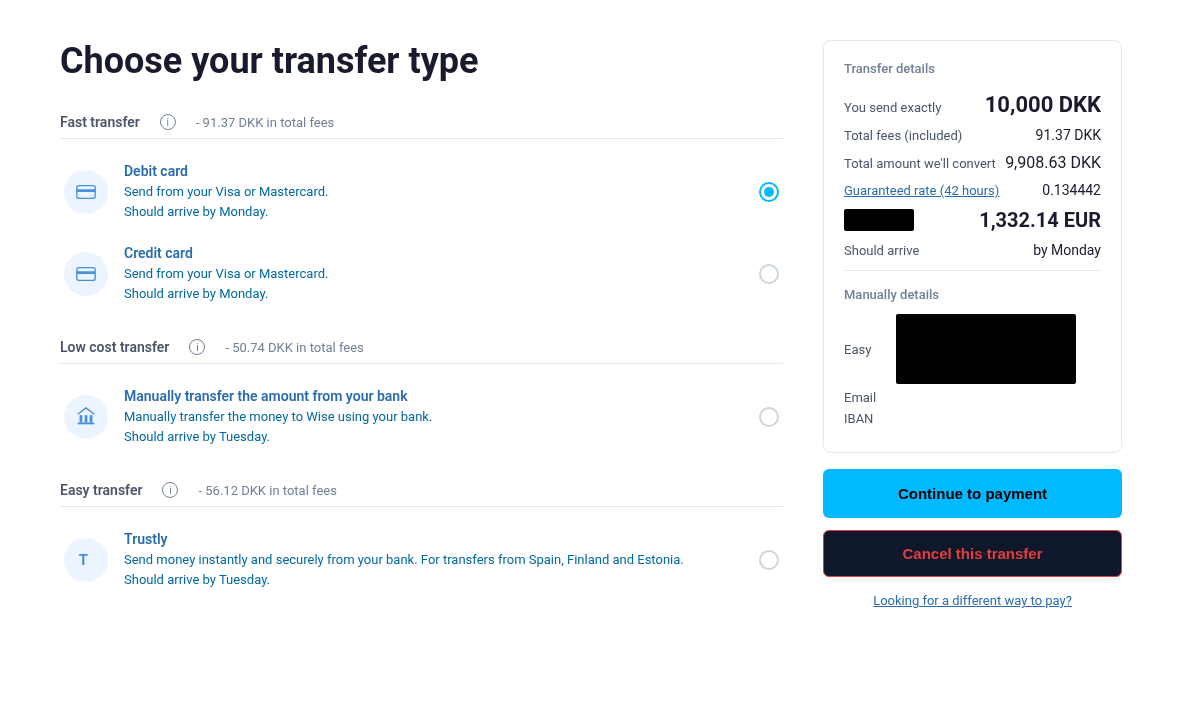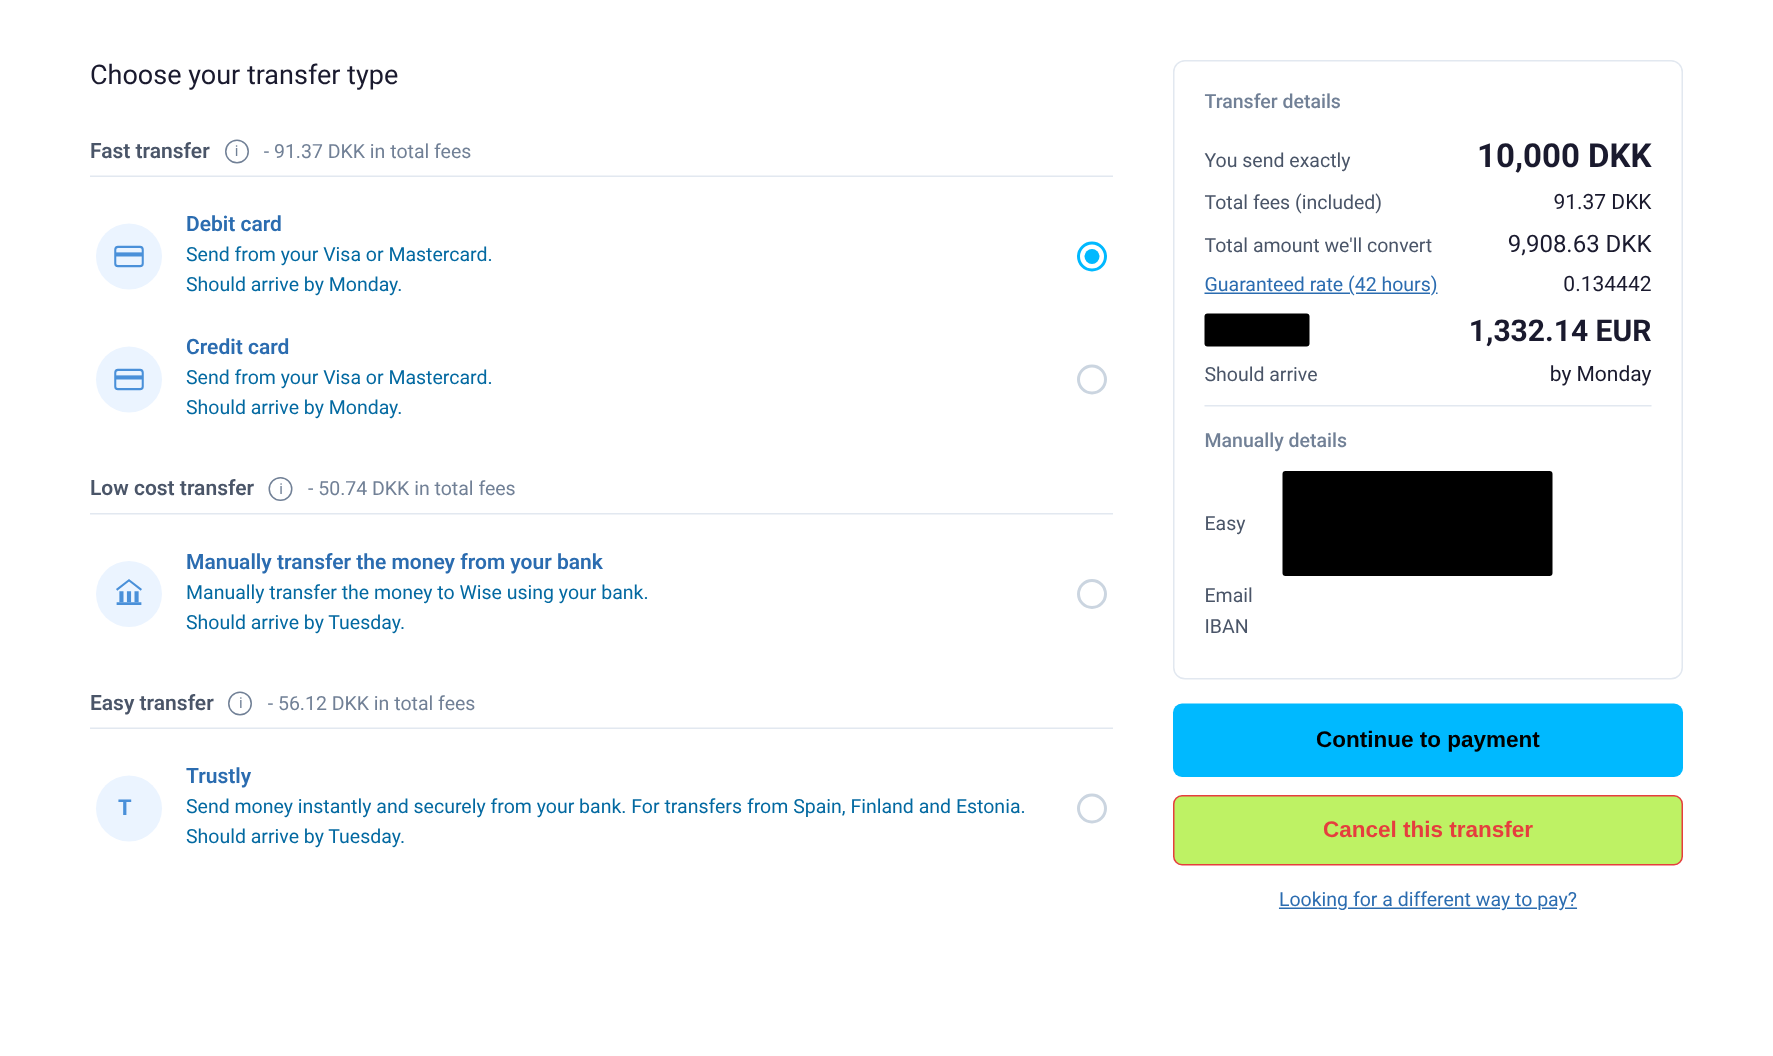--- a/index.html
+++ b/index.html
@@ -13,36 +13,36 @@
       display: flex;
       padding: 40px 60px;
       gap: 40px;
       max-width: 1182px;
       margin: 0 auto;
     }
     .left-panel {
       flex: 1;
     }
     .right-panel {
-      width: 340px;
+      width: 299px;
       flex-shrink: 0;
     }
     .page-title {
-      font-size: 18px;
-      font-weight: 400;
+      font-size: 36px;
+      font-weight: 700;
       color: #1a1a2e;
       margin-bottom: 32px;
     }
     .transfer-section {
       margin-bottom: 24px;
     }
     .section-header {
       display: flex;
       align-items: center;
-      gap: 10px;
+      gap: 20px;
       margin-bottom: 12px;
       padding-bottom: 8px;
       border-bottom: 1px solid #e2e8f0;
     }
     .section-title {
       font-size: 14px;
       font-weight: 600;
       color: #4a5568;
     }
     .section-fees {
@@ -221,21 +221,21 @@
       border-radius: 6px;
       font-size: 15px;
       font-weight: 600;
       cursor: pointer;
       margin-bottom: 12px;
       text-align: center;
     }
     .btn-cancel {
       width: 100%;
       padding: 14px;
-      background: #bef264;
+      background: #0f172a;
       color: #e53e3e;
       border: 1.5px solid #e53e3e;
       border-radius: 6px;
       font-size: 15px;
       font-weight: 600;
       cursor: pointer;
       margin-bottom: 16px;
       text-align: center;
     }
     .alt-link {
@@ -298,21 +298,21 @@
             <div class="option-icon">
               <svg viewBox="0 0 24 24" xmlns="http://www.w3.org/2000/svg">
         <path d="M3 9l9-7 9 7" fill="none" stroke="#4a90d9" stroke-width="1.5"></path>
         <rect x="5" y="10" width="3" height="8" fill="#4a90d9"></rect>
         <rect x="10.5" y="10" width="3" height="8" fill="#4a90d9"></rect>
         <rect x="16" y="10" width="3" height="8" fill="#4a90d9"></rect>
         <rect x="3" y="18" width="18" height="2" fill="#4a90d9"></rect>
       </svg>
             </div>
             <div class="option-content">
-              <div class="option-title">Manually transfer the money from your bank</div>
+              <div class="option-title">Manually transfer the amount from your bank</div>
               <div class="option-desc">Manually transfer the money to Wise using your bank.<br>Should arrive by Tuesday.</div>
             </div>
             <div class="radio-button"></div>
           </div>
         </div>
         <div class="transfer-section">
           <div class="section-header">
             <span class="section-title">Easy transfer</span>
             <span class="info-icon">i</span>
             <span class="section-fees">- 56.12 DKK in total fees</span>

